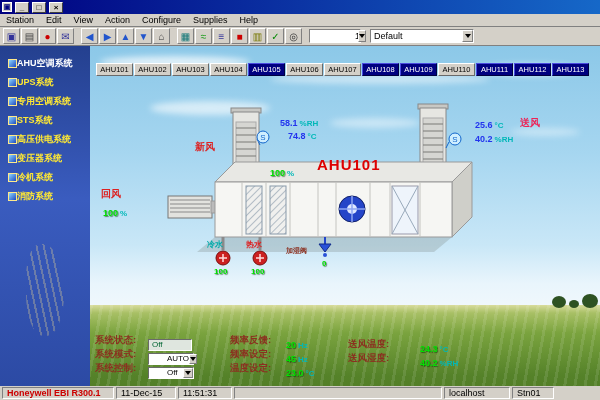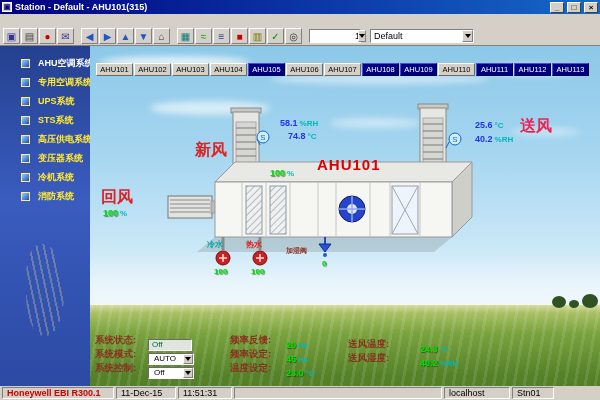--- a/index.html
+++ b/index.html
@@ -33,21 +33,21 @@
   .combo .combo-text{flex:1;padding:0 3px;white-space:nowrap;overflow:hidden;}
   .combo-btn{width:11px;height:12px;background:#d4d0c8;border:1px solid;
     border-color:#fff #808080 #808080 #fff;display:flex;align-items:center;justify-content:center;}
   .arrow-down{width:0;height:0;border-left:3px solid transparent;border-right:3px solid transparent;
     border-top:4px solid #000;}
   .zoom{width:52px;margin-left:6px;padding-left:42px;}
   .command{width:104px;margin-left:8px;}
   
   .sidebar{position:absolute;left:0;top:46px;width:90px;height:340px;
     background:linear-gradient(180deg,#24408f 0%,#3a5cbf 45%,#2c4aa4 100%);overflow:hidden;}
-  .side-item{display:flex;align-items:center;gap:8px;height:19px;padding-left:21px;cursor:default;}
+  .side-item{display:flex;align-items:center;gap:0;height:19px;padding-left:8px;cursor:default;}
   .side-ico{width:9px;height:9px;border:1px solid #ffe98a;
     background:linear-gradient(135deg,#8fd8ff,#1d49c0);flex:0 0 auto;}
   .side-label{font-size:9px;font-weight:bold;color:#ffe933;white-space:nowrap;}
   .side-item.selected .side-label{color:#ffffff;}
   .wheat{position:absolute;left:26px;top:198px;width:38px;height:92px;opacity:.5;
     background:repeating-linear-gradient(78deg,rgba(255,228,140,.55) 0 2px,transparent 2px 7px);
     border-radius:40% 60% 50% 50%;}
   
   .main{position:absolute;left:90px;top:46px;width:510px;height:383px;overflow:hidden;
     background:linear-gradient(180deg,#8cc8e8 0%,#a6d6f0 28%,#c9e7f7 52%,#e9f5fc 62%,#f2f8fc 70%);}
@@ -59,58 +59,66 @@
   .tree{position:absolute;background:#2e5222;border-radius:50%;}
   
   .tabrow{position:absolute;left:6px;top:17px;display:flex;gap:1px;z-index:6;}
   .tab{width:37px;height:13px;background:#d4d0c8;border:1px solid;
     border-color:#fff #6a6a6a #6a6a6a #fff;font-size:7.5px;text-align:center;line-height:11px;
     color:#000;cursor:default;white-space:nowrap;overflow:hidden;}
   .tab.dark{background:#000080;color:#fff;border-color:#4a4ae0 #000040 #000040 #4a4ae0;}
   
   .diagram-svg{position:absolute;left:0;top:0;z-index:2;}
   .lbl{position:absolute;z-index:3;white-space:nowrap;}
-  .zh-red{color:#dd2222;font-weight:bold;font-size:16px;}
+  .zh-red{color:#dd2222;font-weight:bold;font-size:10px;}
   .unit-title{color:#dd0000;font-weight:bold;font-size:15px;letter-spacing:1px;}
   .val-green{color:#00e000;font-weight:bold;font-size:9px;text-shadow:1px 1px 1px rgba(0,50,0,.55);}
   .val-blue{color:#2233ee;font-weight:bold;font-size:9px;}
   .unit-teal{color:#00b8b8;font-weight:bold;font-size:8px;margin-left:2px;}
   .small-zh{font-size:8px;font-weight:bold;}
   
   .bp-label{position:absolute;z-index:4;color:#8b3020;font-weight:bold;font-size:9.5px;white-space:nowrap;}
   .bp-val{position:absolute;z-index:4;white-space:nowrap;}
   .disp-box{display:inline-block;width:44px;height:12px;background:#dfe6df;border:1px solid;
     border-color:#6a6a6a #fff #fff #6a6a6a;font-size:8px;line-height:10px;padding-left:3px;color:#063;}
   .dd{display:inline-flex;width:46px;height:12px;background:#fff;border:1px solid;
     border-color:#6a6a6a #fff #fff #6a6a6a;font-size:8px;align-items:center;}
-  .dd .dd-text{flex:1;padding-left:5px;}
+  .dd .dd-text{flex:1;padding-left:18px;}
   .dd .dd-btn{width:10px;height:10px;background:#d4d0c8;border:1px solid;
     border-color:#fff #808080 #808080 #fff;display:flex;align-items:center;justify-content:center;}
   
   .statusbar{position:absolute;left:0;top:386px;width:600px;height:14px;background:#d4d0c8;
     display:flex;align-items:stretch;gap:2px;padding:1px 2px;font-size:9px;}
   .cell{border:1px solid;border-color:#808080 #fff #fff #808080;display:flex;align-items:center;
     padding:0 4px;white-space:nowrap;overflow:hidden;}
   .brand{width:112px;color:#cc0000;font-weight:bold;}
   .c-date{width:60px;} .c-time{width:54px;} .c-fill{flex:1;}
   .c-host{width:66px;} .c-stn{width:42px;} .c-user{width:42px;margin-top:43px;}
 </style>
 </head>
 <body>
 
 <div class="screen">
 
   <div class="titlebar">
     <span class="appicon">▣</span>
-    <span class="title-text">Station - Default - AHU101(315)</span>
     <button class="winbtn">_</button>
     <button class="winbtn">□</button>
     <button class="winbtn">×</button>
   </div>
 
+  <div class="menubar">
+    <span class="menu-item">Station</span>
+    <span class="menu-item">Edit</span>
+    <span class="menu-item">View</span>
+    <span class="menu-item">Action</span>
+    <span class="menu-item">Configure</span>
+    <span class="menu-item">Supplies</span>
+    <span class="menu-item">Help</span>
+  </div>
 
   <div class="toolbar">
     <button class="tbtn"><span style="color: rgb(51, 51, 153);">▣</span></button>
     <button class="tbtn"><span style="color: rgb(68, 68, 68);">▤</span></button>
     <button class="tbtn"><span style="color: rgb(204, 0, 0);">●</span></button>
     <button class="tbtn"><span style="color: rgb(51, 51, 153);">✉</span></button>
     <span class="sep"></span>
     <button class="tbtn"><span style="color: rgb(34, 85, 204);">◀</span></button>
     <button class="tbtn"><span style="color: rgb(34, 85, 204);">▶</span></button>
     <button class="tbtn"><span style="color: rgb(34, 85, 204);">▲</span></button>
@@ -139,25 +147,25 @@
   </div>
 
   <div class="sidebar">
     <div style="height:8px"></div>
     <div class="side-item selected">
         <span class="side-ico"></span>
         <span class="side-label">AHU空调系统</span>
       </div>
     <div class="side-item">
         <span class="side-ico"></span>
+        <span class="side-label">UPS系统</span>
+      </div>
+    <div class="side-item">
+        <span class="side-ico"></span>
         <span class="side-label">专用空调系统</span>
-      </div>
-    <div class="side-item">
-        <span class="side-ico"></span>
-        <span class="side-label">UPS系统</span>
       </div>
     <div class="side-item">
         <span class="side-ico"></span>
         <span class="side-label">STS系统</span>
       </div>
     <div class="side-item">
         <span class="side-ico"></span>
         <span class="side-label">高压供电系统</span>
       </div>
     <div class="side-item">

